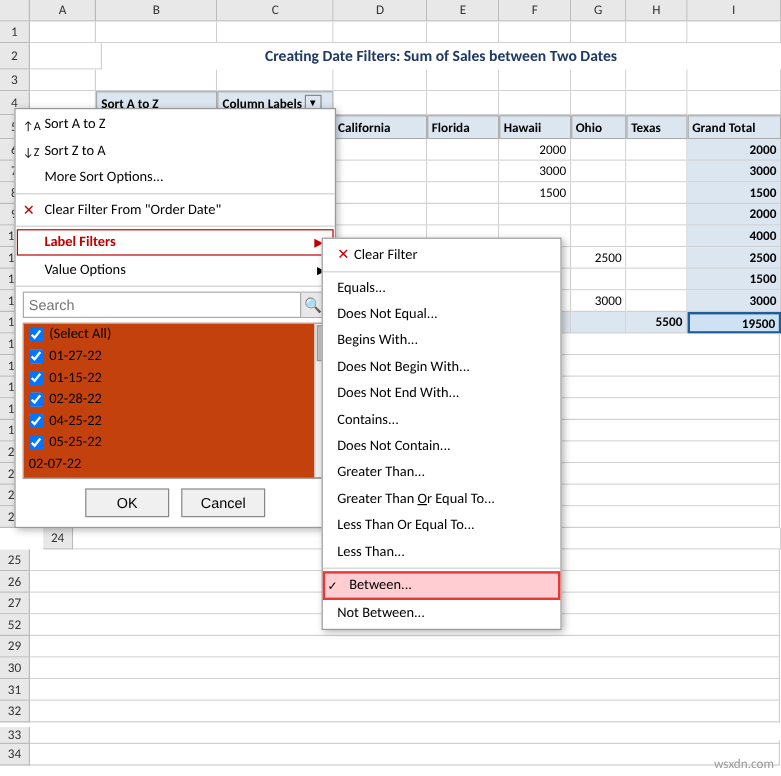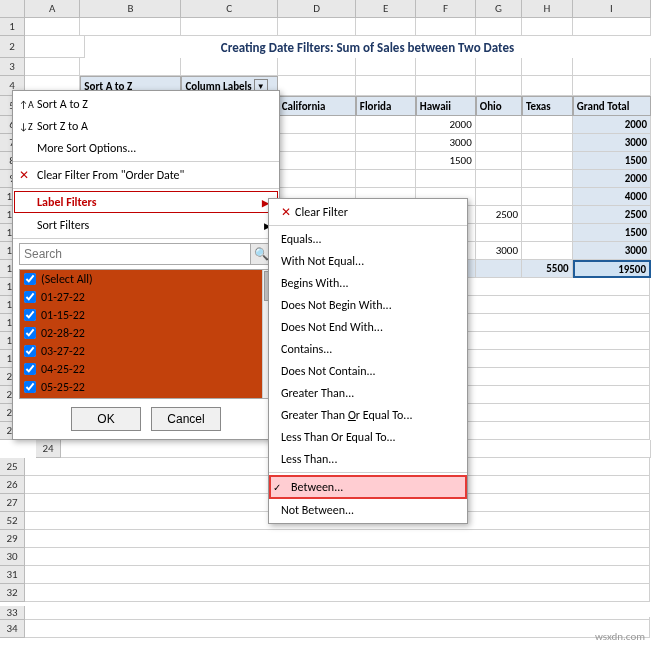--- a/index.html
+++ b/index.html
@@ -593,21 +593,21 @@
       <span class="filter-sort-icon" style="color:#c00000; font-size:12px;">✕</span>
       <span>Clear Filter From "Order Date"</span>
     </div>
 
     <div class="filter-menu-separator"></div>
 
     <div class="filter-menu-item active has-arrow">
       <span>Label Filters</span>
     </div>
     <div class="filter-menu-item has-arrow">
-      <span>Sort Filters</span>
+      <span>Value Options</span>
     </div>
 
     <div class="filter-menu-separator"></div>
 
     <div class="search-container">
       <input class="search-input" type="text" placeholder="Search" style="">
       <div class="search-icon-btn">🔍</div>
     </div>
 
     <div class="checkbox-list">
@@ -623,24 +623,20 @@
         <div class="checkbox-item">
           <input type="checkbox" checked="" style="">
           <span>01-15-22</span>
         </div>
         <div class="checkbox-item">
           <input type="checkbox" checked="" style="">
           <span>02-28-22</span>
         </div>
         <div class="checkbox-item">
           <input type="checkbox" checked="" style="">
-          <span>03-27-22</span>
-        </div>
-        <div class="checkbox-item">
-          <input type="checkbox" checked="" style="">
           <span>04-25-22</span>
         </div>
         <div class="checkbox-item">
           <input type="checkbox" checked="" style="">
           <span>05-25-22</span>
         </div>
         <div class="checkbox-item">
 
           <span>02-07-22</span>
         </div>
@@ -660,21 +656,21 @@
   <div class="label-filter-submenu">
     <div class="lf-item">
       <span style="margin-right:4px; color:#c00000;">✕</span>
       <span>Clear Filter</span>
     </div>
     <div class="lf-separator"></div>
     <div class="lf-item">
       <span>Equals...</span>
     </div>
     <div class="lf-item">
-      <span>With Not Equal...</span>
+      <span>Does Not Equal...</span>
     </div>
     <div class="lf-item">
       <span>Begins With...</span>
     </div>
     <div class="lf-item">
       <span>Does Not Begin With...</span>
     </div>
     <div class="lf-item">
       <span>Does Not End With...</span>
     </div>

